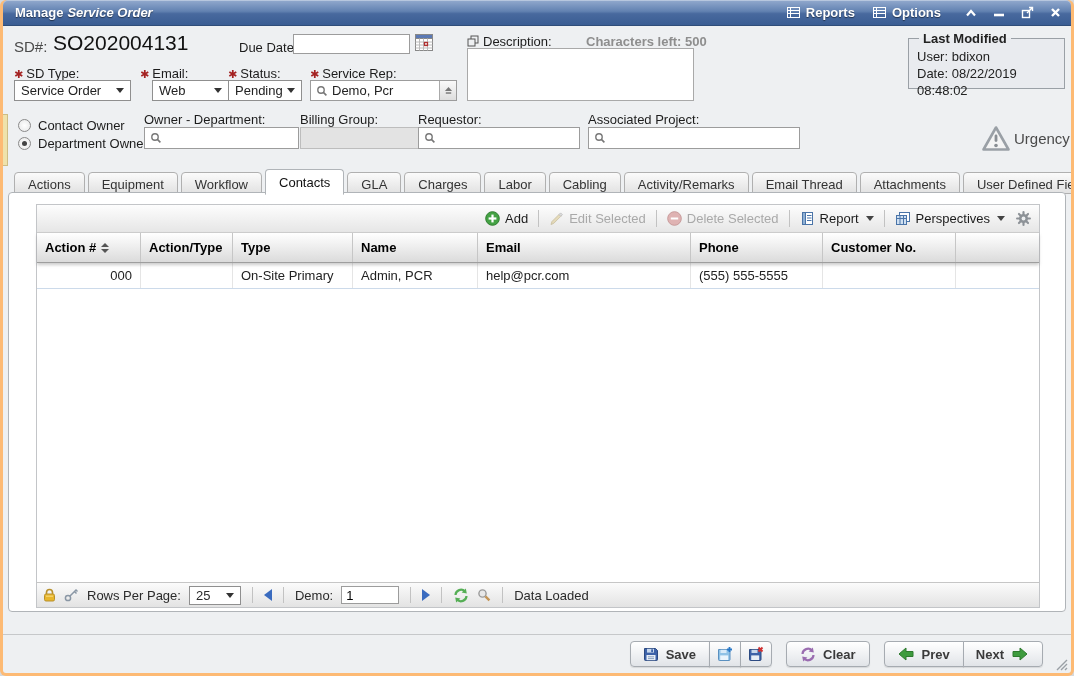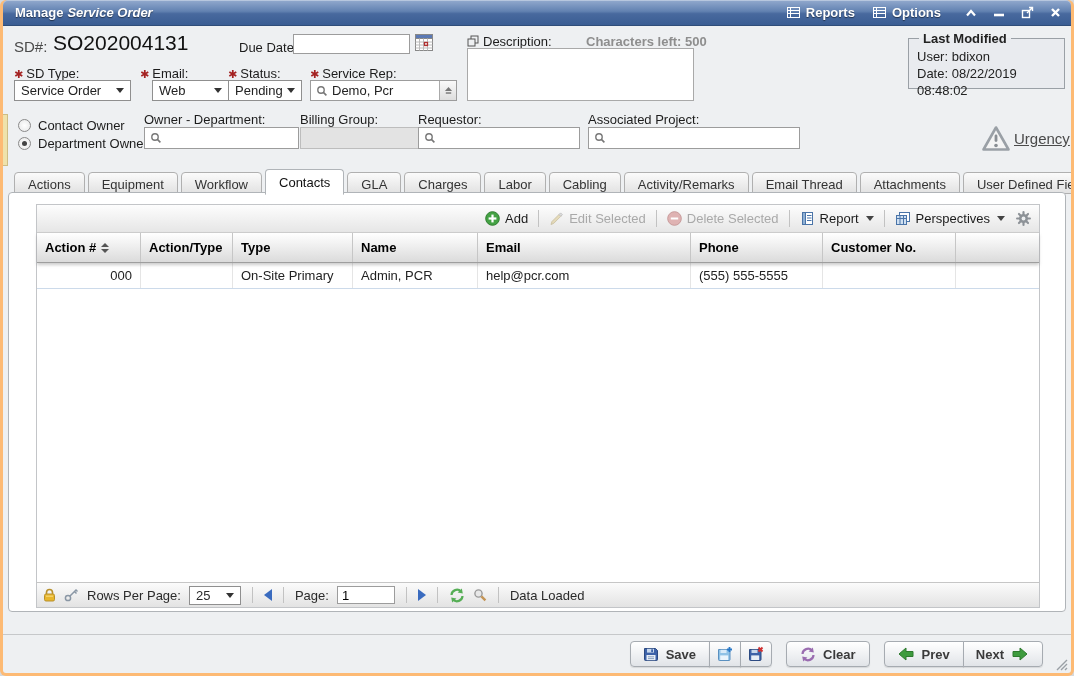--- a/index.html
+++ b/index.html
@@ -290,21 +290,21 @@
 
     <span class="abs ic" style="left:978px; top:99px; cursor:pointer;">
       <span class="ic">
           <svg width="30" height="27" viewBox="0 0 30 27">
             <path d="M15 2.5 L27.5 24.5 H2.5 Z" fill="#f4f4f4" stroke="#9aa0a6" stroke-width="2.6" stroke-linejoin="round"></path>
             <rect x="13.6" y="9.5" width="2.8" height="7.5" rx="1.4" fill="#8a8f94"></rect>
             <circle cx="15" cy="20.5" r="1.8" fill="#8a8f94"></circle>
           </svg>
         </span>
     </span>
-    <span class="abs lbl" style="left:1011px; top:104px; font-size:15px; color:#4a4a4a;text-decoration:underline;">Urgency</span>
+    <span class="abs lbl" style="left:1011px; top:104px; font-size:15px; color:#4a4a4a;">Urgency</span>
 
     <div class="abs tabs" style="left:11px; top:143px;">
       <span class="tab">Actions</span>
       <span class="tab">Equipment</span>
       <span class="tab">Workflow</span>
       <span class="tab active">Contacts</span>
       <span class="tab">GLA</span>
       <span class="tab">Charges</span>
       <span class="tab">Labor</span>
       <span class="tab">Cabling</span>
@@ -454,21 +454,21 @@
             </span>
           </span>
         <span>Rows Per Page:</span>
         <span class="sel small">
             <span>25</span>
             <span class="car"></span>
           </span>
         <span class="fsep"></span>
         <span class="pg-tri pg-left"></span>
         <span class="fsep"></span>
-        <span>Page:</span>
+        <span>Demo:</span>
         <input class="inp pg-input" value="1" style="">
         <span class="fsep"></span>
         <span class="pg-tri pg-right"></span>
         <span class="fsep"></span>
         <span class="ic" style="cursor:pointer;">
             <span class="ic">
               <svg width="16" height="15" viewBox="0 0 16 15">
                 <path d="M2.5 7 A5.5 5.5 0 0 1 12 3.5" fill="none" stroke="#55ae55" stroke-width="2.2"></path>
                 <polygon points="12.8,0.5 13.8,5.6 8.6,4.6" fill="#55ae55"></polygon>
                 <path d="M13.5 8 A5.5 5.5 0 0 1 4 11.5" fill="none" stroke="#55ae55" stroke-width="2.2"></path>

